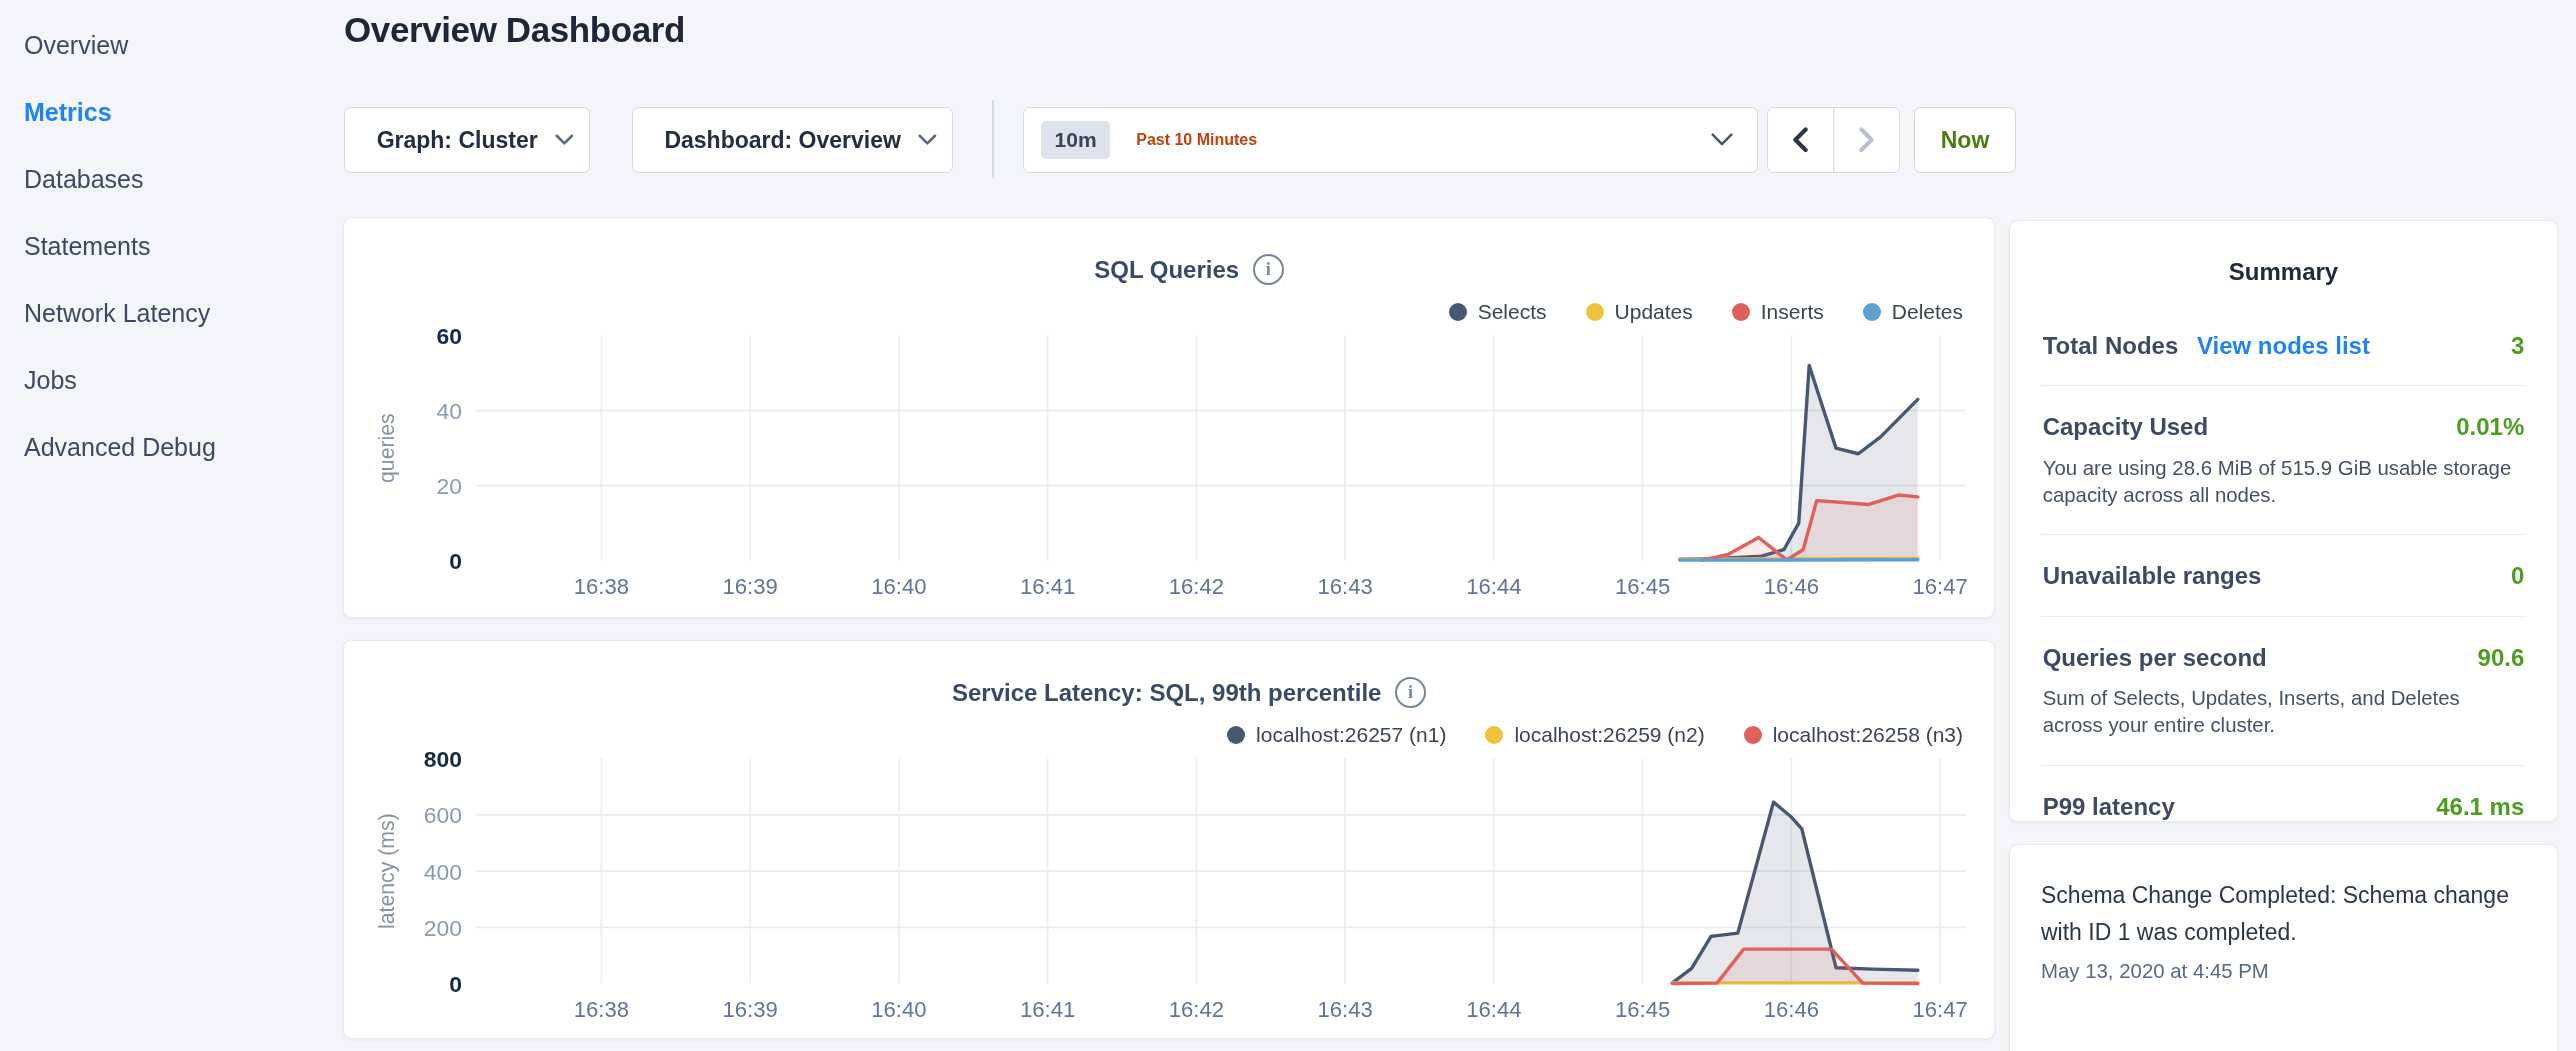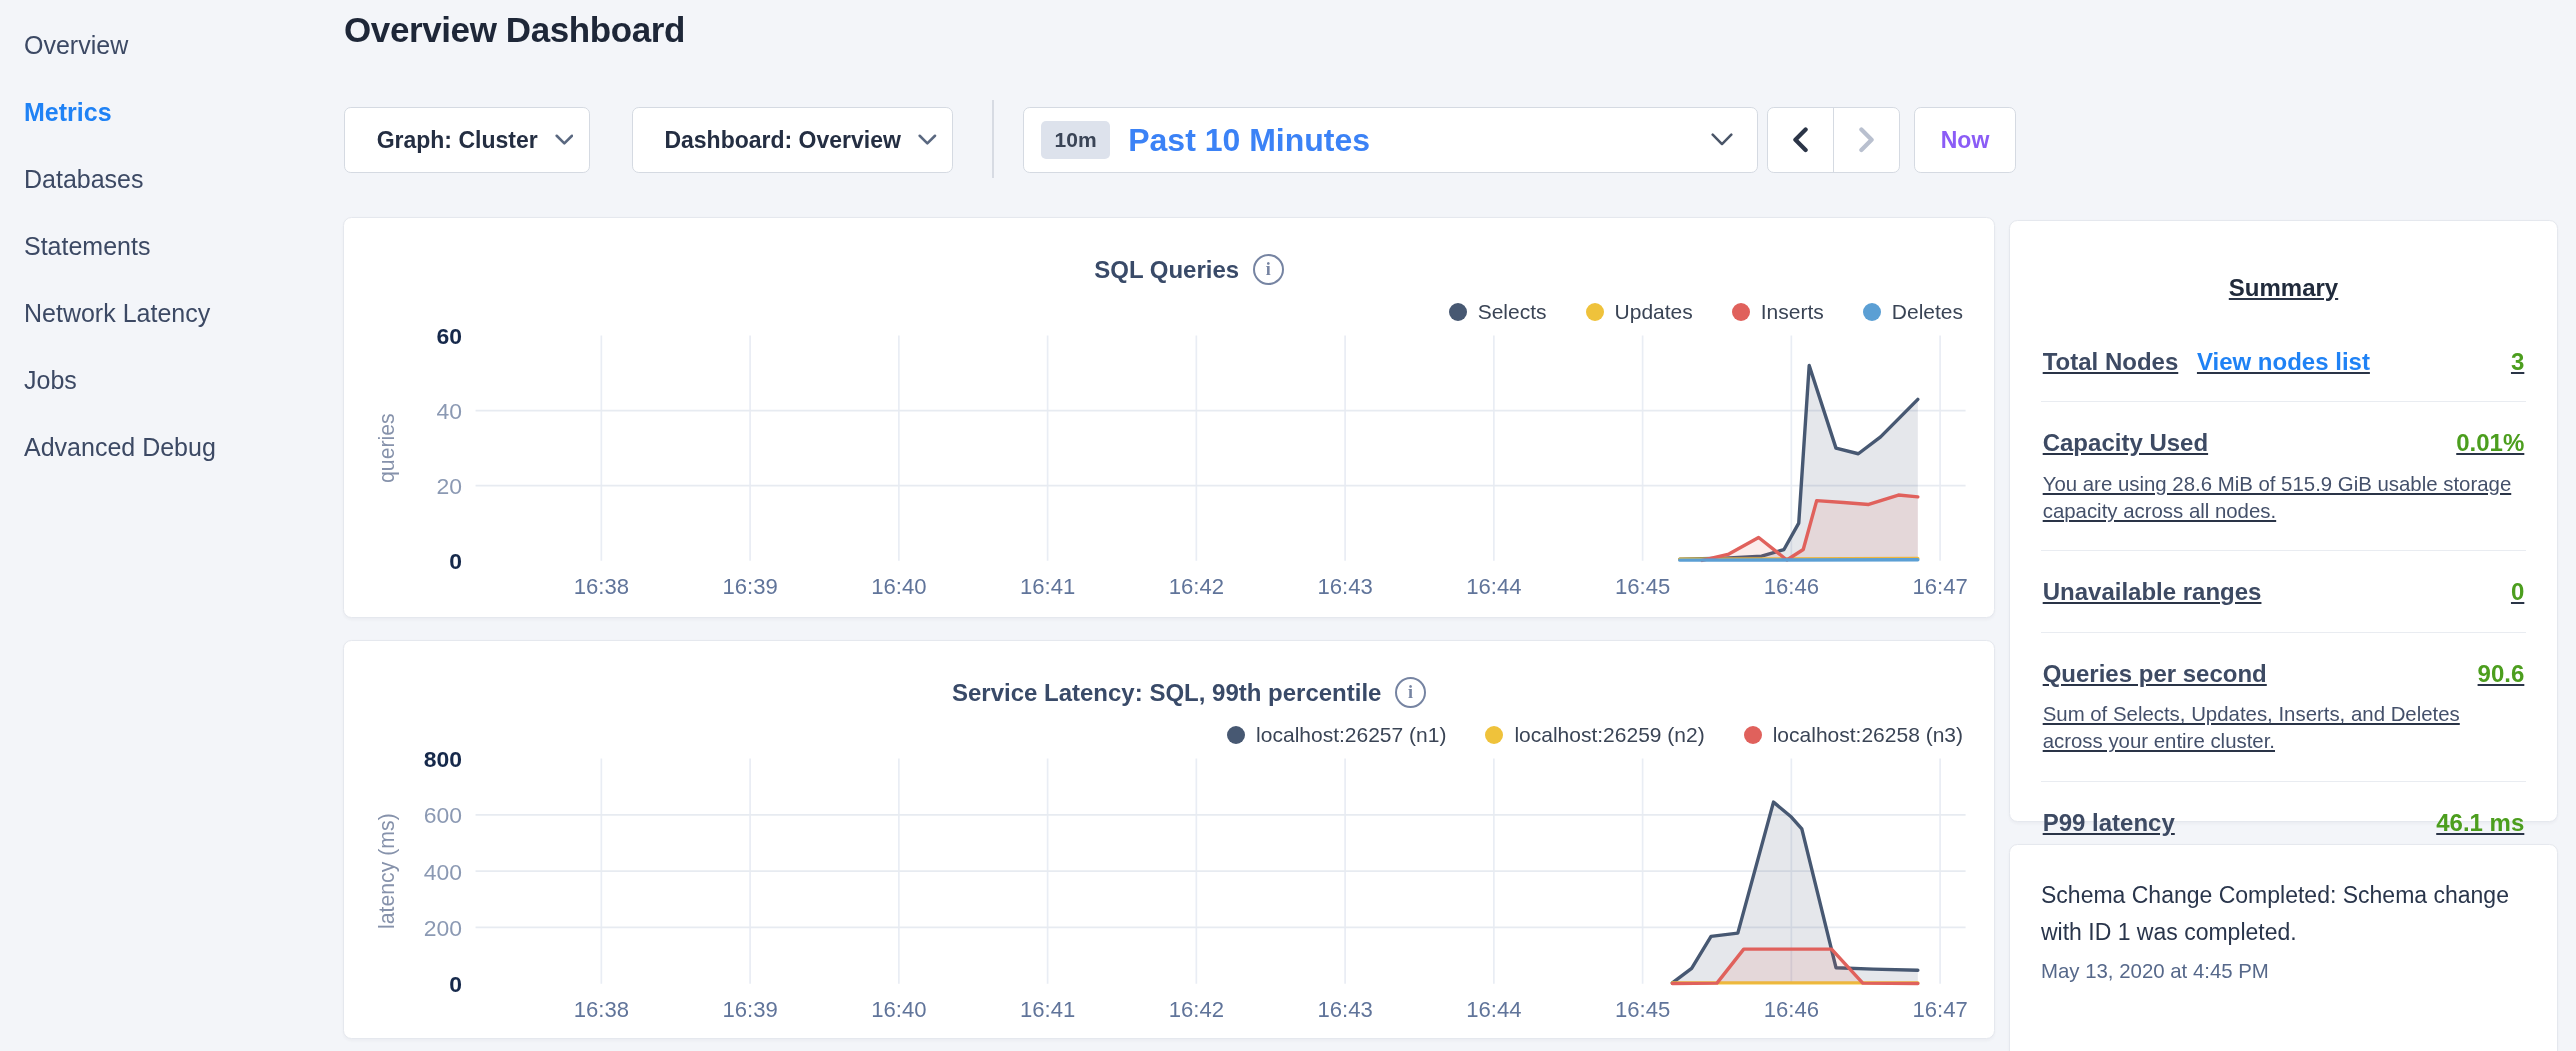--- a/index.html
+++ b/index.html
@@ -35,34 +35,34 @@
   .v-divider { position:absolute; left:992px; top:100px; width:1.7px; height:78px; background:#d7dbe3; }
   .timepicker {
     position:absolute; left:1023px; top:107px; width:735px; height:66px;
     background:#fff; border:1.7px solid #d5dae2; border-radius:6.8px;
     display:flex; align-items:center; cursor:pointer;
   }
   .time-badge {
     margin-left:17px; background:#dde2ec; border-radius:5.1px;
     padding:6.8px 13.6px; font-size:21px; font-weight:bold; color:#3a4456;
   }
-  .time-label { margin-left:18px; font-size:32px; font-weight:bold; color:#3b82f6; }
+  .time-label { margin-left:26px; font-size:16px; font-weight:bold; color:#c2410c; }
   .timepicker .chev { margin-left:auto; margin-right:24px; }
   .pager {
     position:absolute; left:1767px; top:107px; height:66px; width:133px;
     background:#fff; border:1.7px solid #d5dae2; border-radius:6.8px;
     display:flex;
   }
   .pager-btn { width:50%; display:flex; align-items:center; justify-content:center; cursor:pointer; }
   .pager-btn.prev { border-right:1.7px solid #d5dae2; }
   .btn-now {
     position:absolute; left:1914px; top:107px; width:102px; height:66px;
     background:#fff; border:1.7px solid #d5dae2; border-radius:6.8px;
     display:flex; align-items:center; justify-content:center;
-    font-size:23px; font-weight:bold; color:#8b5cf6; cursor:default;
+    font-size:23px; font-weight:bold; color:#4d7c0f; cursor:default;
   }
   
   .card {
     position:absolute; background:#fff; border:1.7px solid #e5e8ee; border-radius:8.5px;
     box-shadow:0 1.7px 2.6px rgba(40,50,70,0.04);
   }
   .chart-card-1 { left:343px; top:217px; width:1652px; height:401px; }
   .chart-card-2 { left:343px; top:640px; width:1652px; height:399px; }
   .chart-head {
     margin-top:36px; display:flex; align-items:center; justify-content:center; gap:13.6px;margin-left:40px;
@@ -75,21 +75,21 @@
     font-family:"Liberation Serif", serif;
   }
   .legend {
     position:absolute; right:31px; top:82px;
     display:flex; gap:39px; align-items:center;
   }
   .legend-item { display:flex; align-items:center; gap:11px; font-size:21px; color:#3a4455; }
   .legend-dot { width:18px; height:18px; border-radius:50%; }
   .chart-svg { position:absolute; left:0; top:109px; }
   
-  .summary-card { left:2009px; top:220px; width:549px; height:602px; padding:16px 31px;text-decoration:underline; }
+  .summary-card { left:2009px; top:220px; width:549px; height:602px; padding:0 31px; }
   .events-card { left:2009px; top:844px; width:549px; height:340px; padding:0 31px; }
   .panel-title { margin-top:37px; text-align:center; font-size:24px; font-weight:bold; color:#212b3c; }
   .srows { margin-top:18.7px; }
   .srow { padding:27px 1.7px 25.5px 1.7px; border-bottom:1.7px solid #e9ecf1; }
   .srow.last { border-bottom:none; }
   .srow-line { display:flex; align-items:baseline; }
   .srow-label { font-size:24px; font-weight:bold; color:#3d4a63; }
   .srow-link { font-size:24px; font-weight:bold; color:#1f82f5; margin-left:18.7px; text-decoration:none; cursor:pointer; }
   .srow-value { margin-left:auto; font-size:24px; font-weight:bold; color:#4c9e1e; white-space:nowrap; }
   .srow-desc { margin-top:13.6px; font-size:20.4px; line-height:27px; color:#44506a; }

